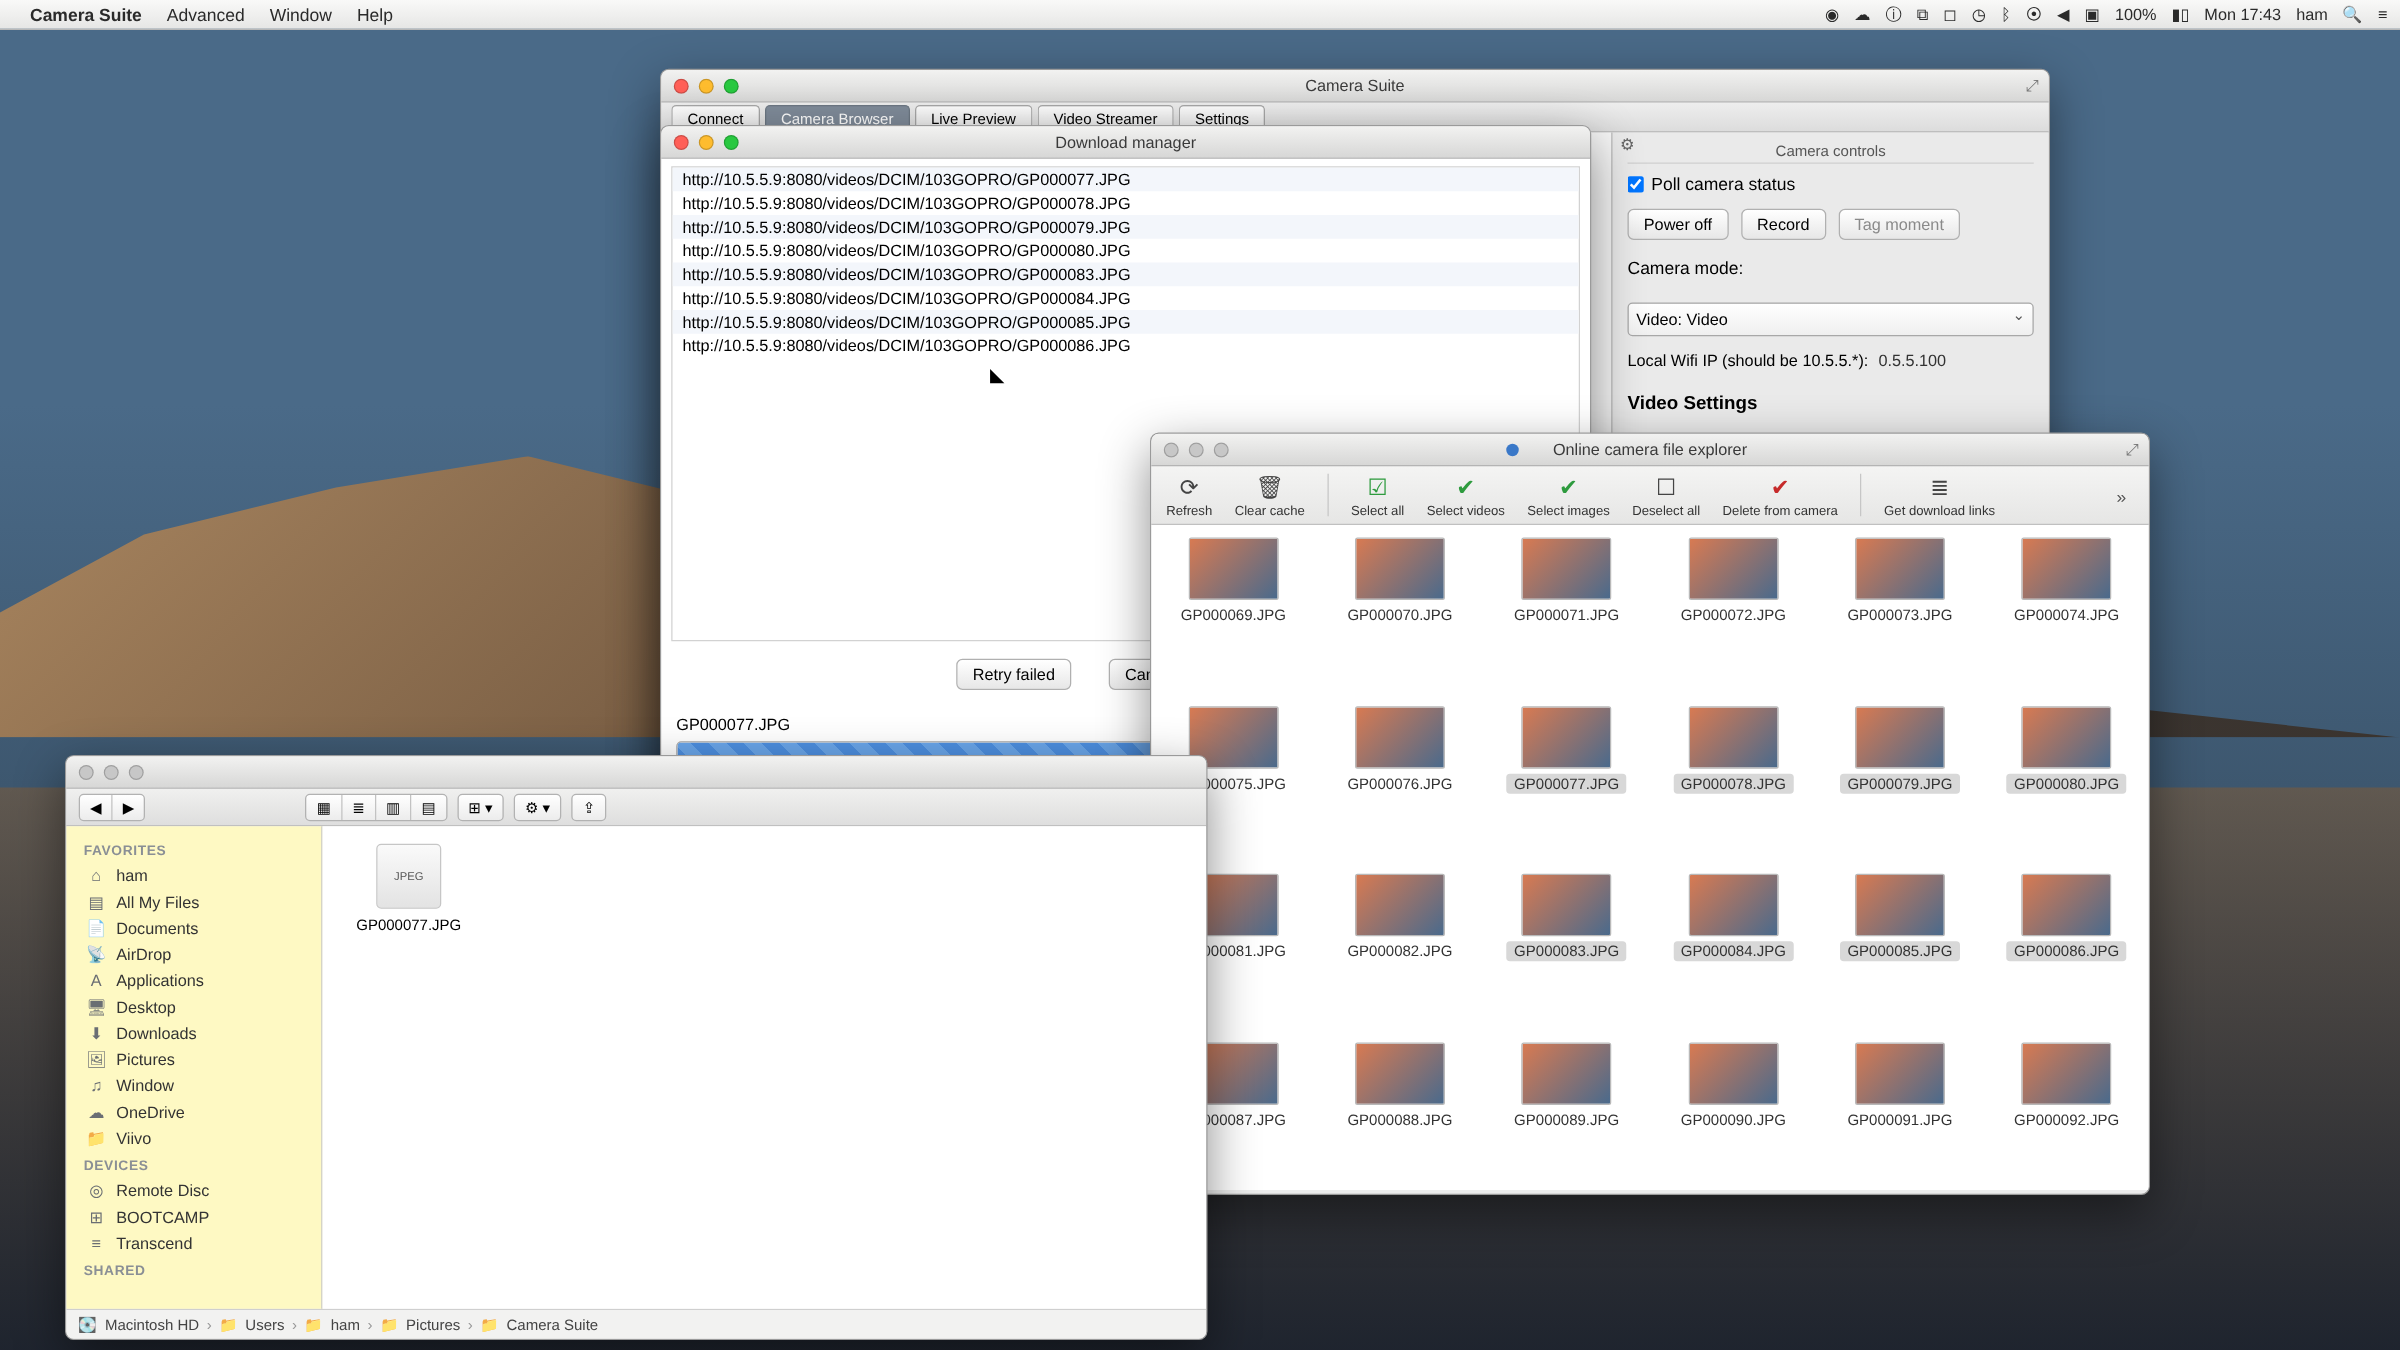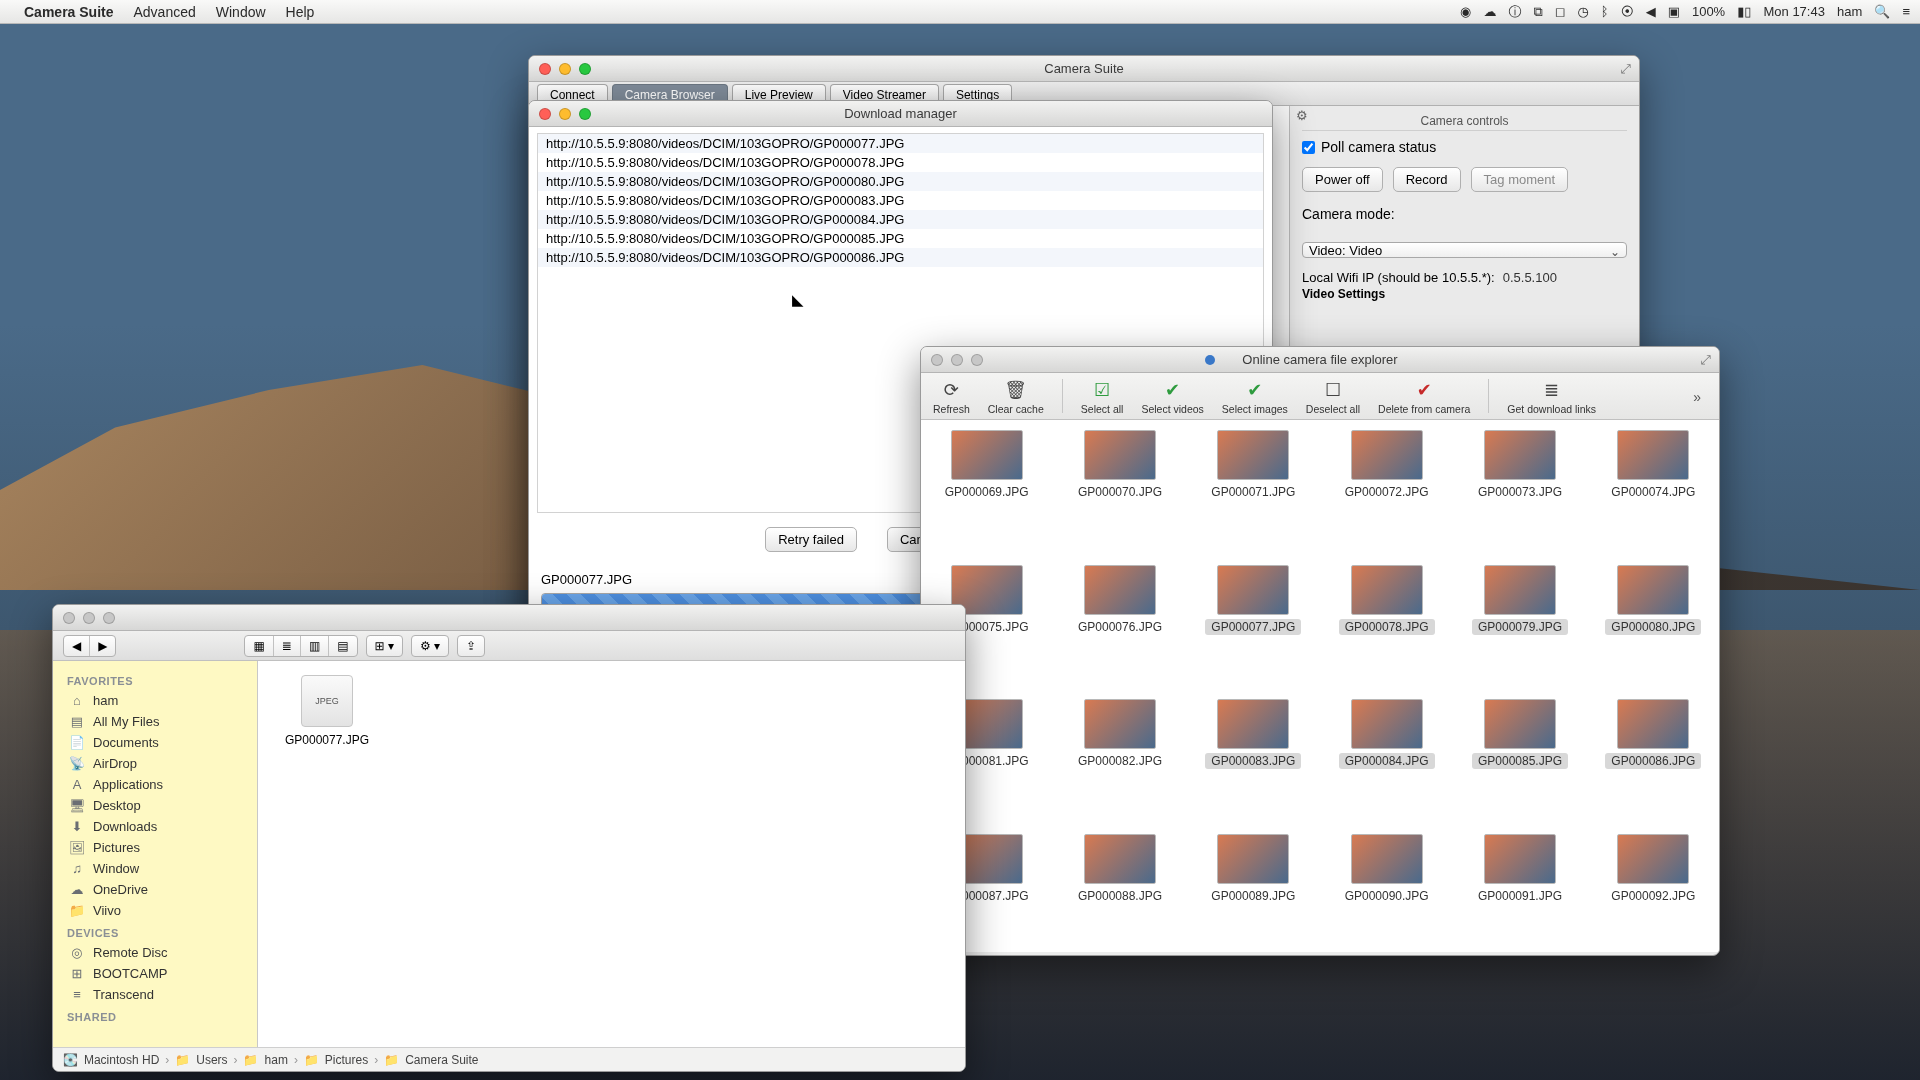--- a/index.html
+++ b/index.html
@@ -83,28 +83,28 @@
   }
   .camera-controls .chk-row { display:flex; align-items:center; gap:6px; margin:8px 0; font-size:14px;}
   .camera-controls .btn-row { display:flex; gap:10px; margin:12px 0; }
   .mac-btn {
     padding:4px 12px; background:linear-gradient(#ffffff,#e7e7e7);
     border:1px solid #b0b0b0; border-radius:5px; font-size:13px; cursor:default;
   }
   .mac-btn.muted { color:#8a8a8a; }
   .camera-controls label.sec { display:block; margin:14px 0 20px; font-size:14px;}
   .camera-controls select, .camera-controls .fake-select {
-    width:100%; height:16px; border:1px solid #a8a8a8; border-radius:4px;
+    width:100%; height:27px; border:1px solid #a8a8a8; border-radius:4px;
     background:linear-gradient(#fff,#efefef); padding:0 20px 0 6px; font-size:13px;
     position:relative; display:flex; align-items:center;
   }
   .fake-select::after{ content:"⌄"; position:absolute; right:6px; top:2px; color:#555; font-size:12px;}
   .wifi-row{ display:flex; align-items:center; gap:8px; margin-top:12px; font-size:13px;}
   .wifi-row .ipval{ color:#333; }
-  .cc-heading{ font-weight:600; font-size:12px; margin-top:2px; }
+  .cc-heading{ font-weight:600; font-size:15px; margin-top:18px; }
 
   
   #download-window { left:528px; top:100px; width:745px; height:700px; }
   #download-window .body { background:#fff; padding:6px 8px; height:calc(100% - 26px); display:flex; flex-direction:column;}
   .dl-list { border:1px solid #d2d2d2; height:380px; overflow:auto; font-size:13px; }
   .dl-list .row { padding:2px 8px; }
   .dl-list .row:nth-child(odd){ background:#f3f6fb; }
   .dl-btns { display:flex; gap:30px; justify-content:center; margin:14px 0; }
   .dl-current { margin-top:6px; padding:0 4px; }
   .dl-current .fname { font-size:13px; margin-bottom:6px; }
@@ -254,20 +254,21 @@
       <div class="dot red"></div>
       <div class="dot orange"></div>
       <div class="dot green"></div>
     </div>
     <div class="title">Download manager</div>
   </div>
   <div class="body">
     <div class="dl-list" id="dl-list">
         <div class="row">http://10.5.5.9:8080/videos/DCIM/103GOPRO/GP000077.JPG</div>
         <div class="row">http://10.5.5.9:8080/videos/DCIM/103GOPRO/GP000078.JPG</div>
+        <div class="row">http://10.5.5.9:8080/videos/DCIM/103GOPRO/GP000079.JPG</div>
         <div class="row">http://10.5.5.9:8080/videos/DCIM/103GOPRO/GP000080.JPG</div>
         <div class="row">http://10.5.5.9:8080/videos/DCIM/103GOPRO/GP000083.JPG</div>
         <div class="row">http://10.5.5.9:8080/videos/DCIM/103GOPRO/GP000084.JPG</div>
         <div class="row">http://10.5.5.9:8080/videos/DCIM/103GOPRO/GP000085.JPG</div>
         <div class="row">http://10.5.5.9:8080/videos/DCIM/103GOPRO/GP000086.JPG</div>
       </div>
     <div class="dl-btns">
       <div class="mac-btn">Retry failed</div>
       <div class="mac-btn">Cancel all downloads</div>
     </div>

